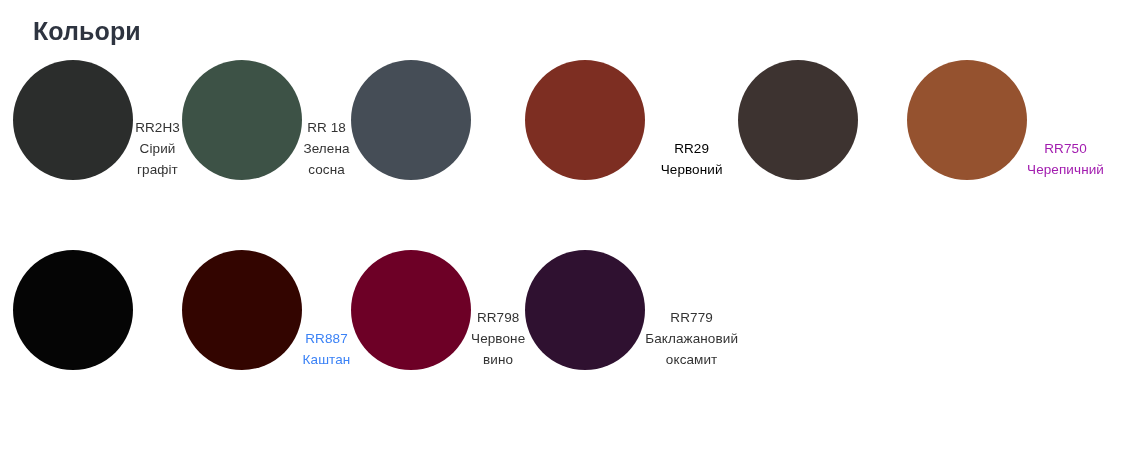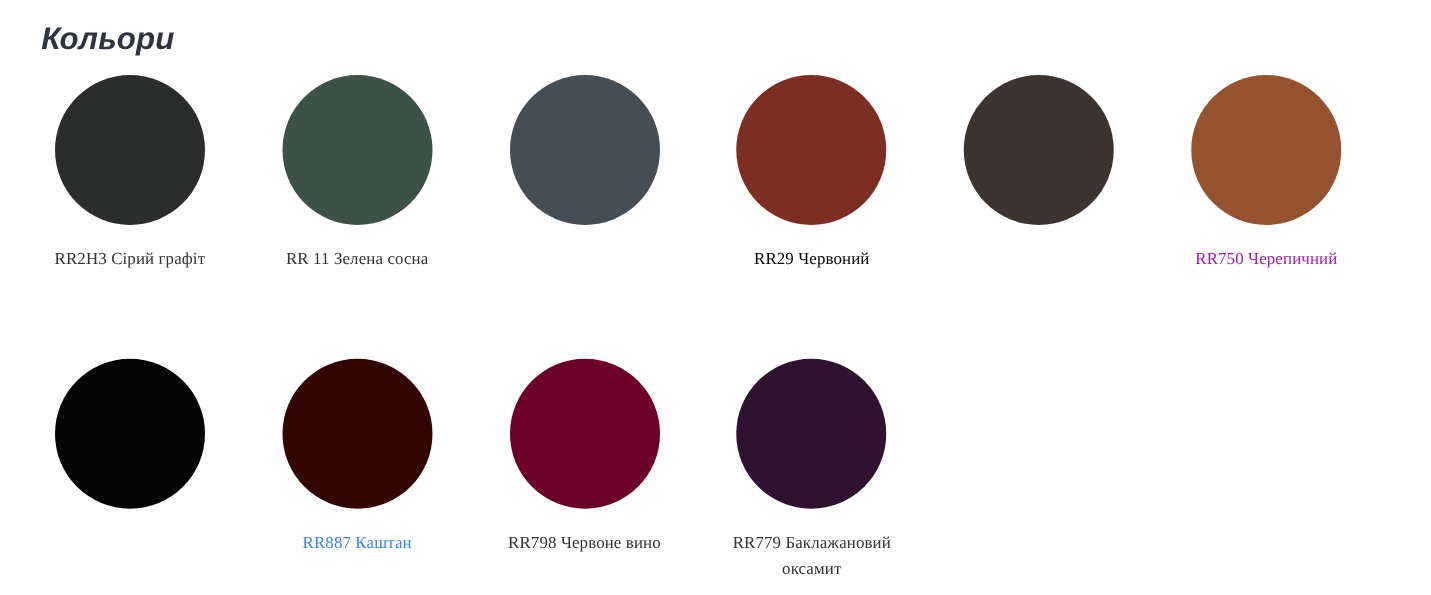--- a/index.html
+++ b/index.html
@@ -41,24 +41,23 @@
     padding: 0 14px 0 13px;
     box-sizing: border-box;
   }
 
   .swatch-row {
     display: contents;
   }
 
   .swatch {
     display: flex;
-    flex-direction: column;
-    align-items: center;
+    flex-direction: row;
+    align-items: flex-end;
     box-sizing: border-box;
-    font-family: Liberation Serif, serif;
   }
 
   .row-1 .swatch { padding-top: 14px; }
   .row-2 .swatch { padding-top: 14px; }
 
   .swatch-dot {
     width: 120px;
     height: 120px;
     border-radius: 50%;
     flex: 0 0 auto;
@@ -77,34 +76,34 @@
   .row-gap {
     grid-column: 1 / -1;
     height: 56px;
   }
 </style>
 </head>
 <body style="background-color: rgb(255, 255, 255);">
 
 <div class="page">
 
-  <h1 class="page-title" style="color: rgb(46, 52, 64); font-style: italic;">Кольори</h1>
+  <h1 class="page-title" style="color: rgb(46, 52, 64);">Кольори</h1>
 
   <div class="swatch-grid">
 
     <div class="swatch-row row-1">
 
       <div class="swatch">
         <div class="swatch-dot" style="background-color: rgb(43, 45, 44);"></div>
         <div class="swatch-label" style="color: rgb(51, 51, 51);">RR2H3 Сірий графіт</div>
       </div>
 
       <div class="swatch">
         <div class="swatch-dot" style="background-color: rgb(61, 82, 70);"></div>
-        <div class="swatch-label" style="color: rgb(51, 51, 51);">RR 11 Зелена сосна</div>
+        <div class="swatch-label" style="color: rgb(51, 51, 51);">RR 18 Зелена сосна</div>
       </div>
 
       <div class="swatch">
         <div class="swatch-dot" style="background-color: rgb(69, 77, 86);"></div>
       </div>
 
       <div class="swatch">
         <div class="swatch-dot" style="background-color: rgb(125, 46, 34);"></div>
         <div class="swatch-label" style="color: #000000;">RR29 Червоний</div>
       </div>

